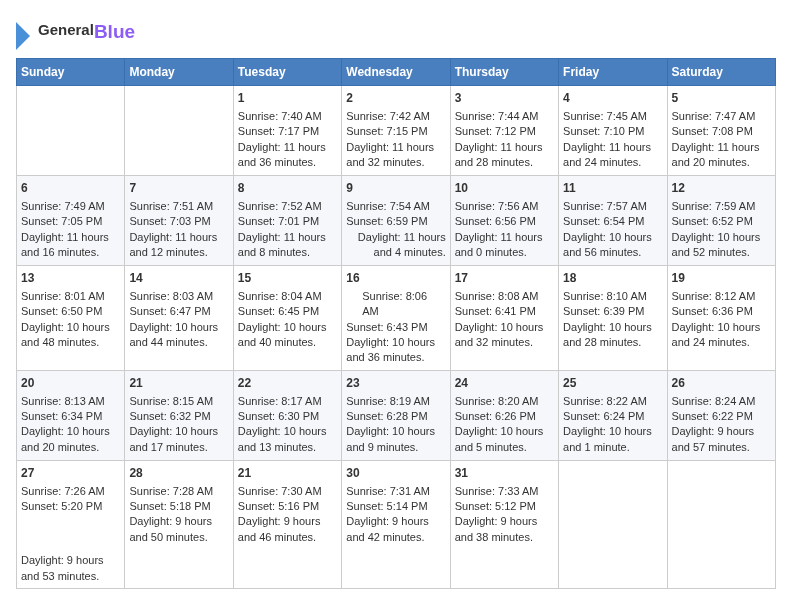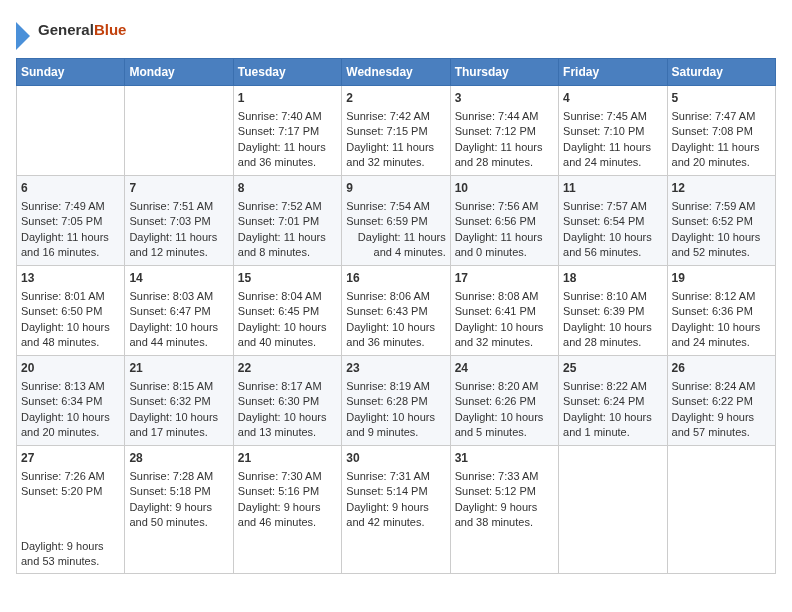--- a/index.html
+++ b/index.html
@@ -75,21 +75,21 @@
     }
   </style>
 </head>
 <body>
 
 <div class="header">
   <div class="logo">
 
     <div style="display:flex;flex-direction:row;line-height:1.1;margin-left:-28px;margin-top:2px;">
       <span style="font-size:15px;font-weight:bold;color:#333;">General</span>
-      <span style="font-size:15px;font-weight:bold;color:#c2410c;">Blue</span>
+      <span style="font-size:19px;font-weight:bold;color:#8b5cf6;">Blue</span>
     </div>
   </div>
   <div class="title-block">
     <div class="month-title"></div>
     <div class="location"></div>
   </div>
 </div>
 
 <table>
   <thead>
@@ -196,21 +196,21 @@
           <span style="display: block;">Daylight: 10 hours and 44 minutes.</span>
         </td>
         <td>
           <span class="day-num">15</span>
           <span style="display: block;">Sunrise: 8:04 AM</span>
           <span style="display: block;">Sunset: 6:45 PM</span>
           <span style="display: block;">Daylight: 10 hours and 40 minutes.</span>
         </td>
         <td>
           <span class="day-num">16</span>
-          <span style="display: block;">Sunrise: 8:06 AM</span>
+          <span style="display: block; margin-left: 16px;">Sunrise: 8:06 AM</span>
           <span style="display: block;">Sunset: 6:43 PM</span>
           <span style="display: block;">Daylight: 10 hours and 36 minutes.</span>
         </td>
         <td>
           <span class="day-num">17</span>
           <span style="display: block;">Sunrise: 8:08 AM</span>
           <span style="display: block;">Sunset: 6:41 PM</span>
           <span style="display: block;">Daylight: 10 hours and 32 minutes.</span>
         </td>
         <td>

